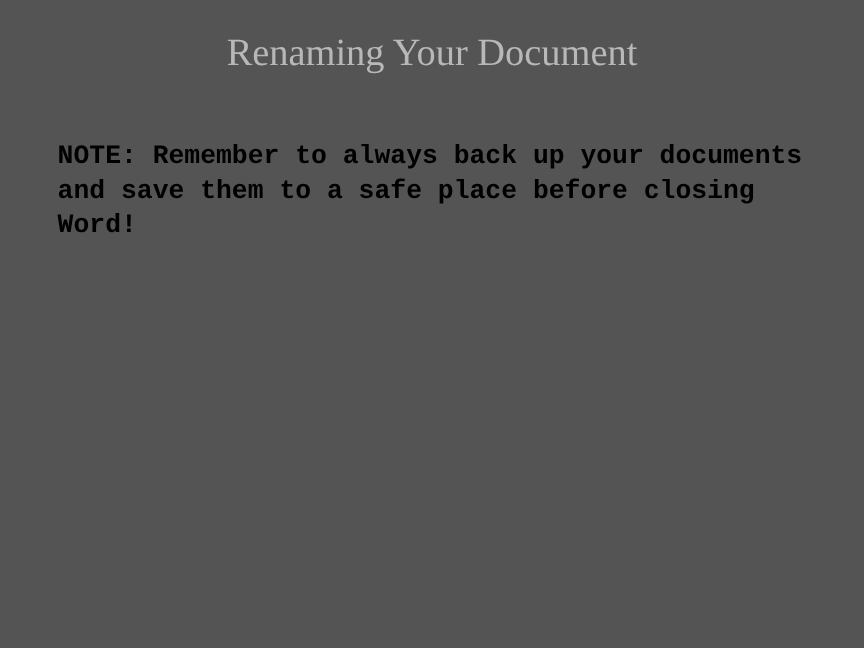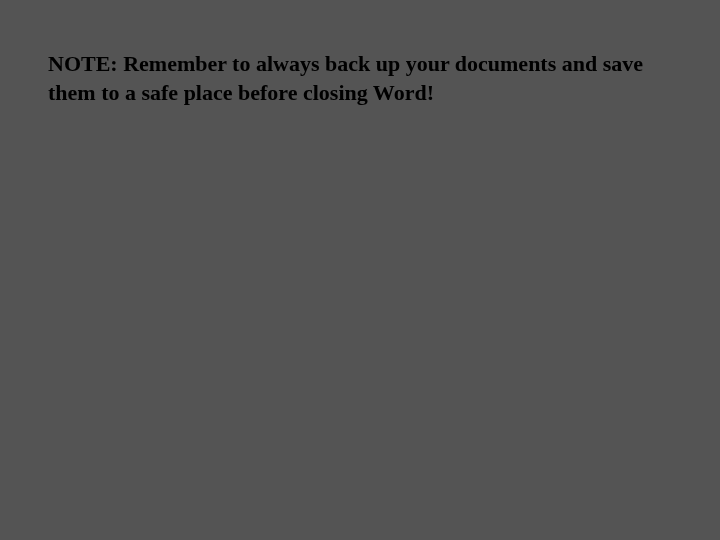--- a/index.html
+++ b/index.html
@@ -48,23 +48,24 @@
   .bullet-text {
     flex: 1;
   }
   .note {
     margin-top: 30px;
     margin-left: 18px;
     font-weight: bold;
     color: #000000;
     font-size: 22px;
     line-height: 1.3;
-    font-family: Liberation Serif, serif;
+    font-family: Liberation Mono, monospace;
   }
 </style>
 </head>
 <body>
 
 <div class="slide">
+  <h1 class="title">Renaming Your Document</h1>
   <div class="content">
     <div class="note">NOTE: Remember to always back up your documents and save them to a safe place before closing Word!</div>
   </div>
 </div>
 
 </body></html>

